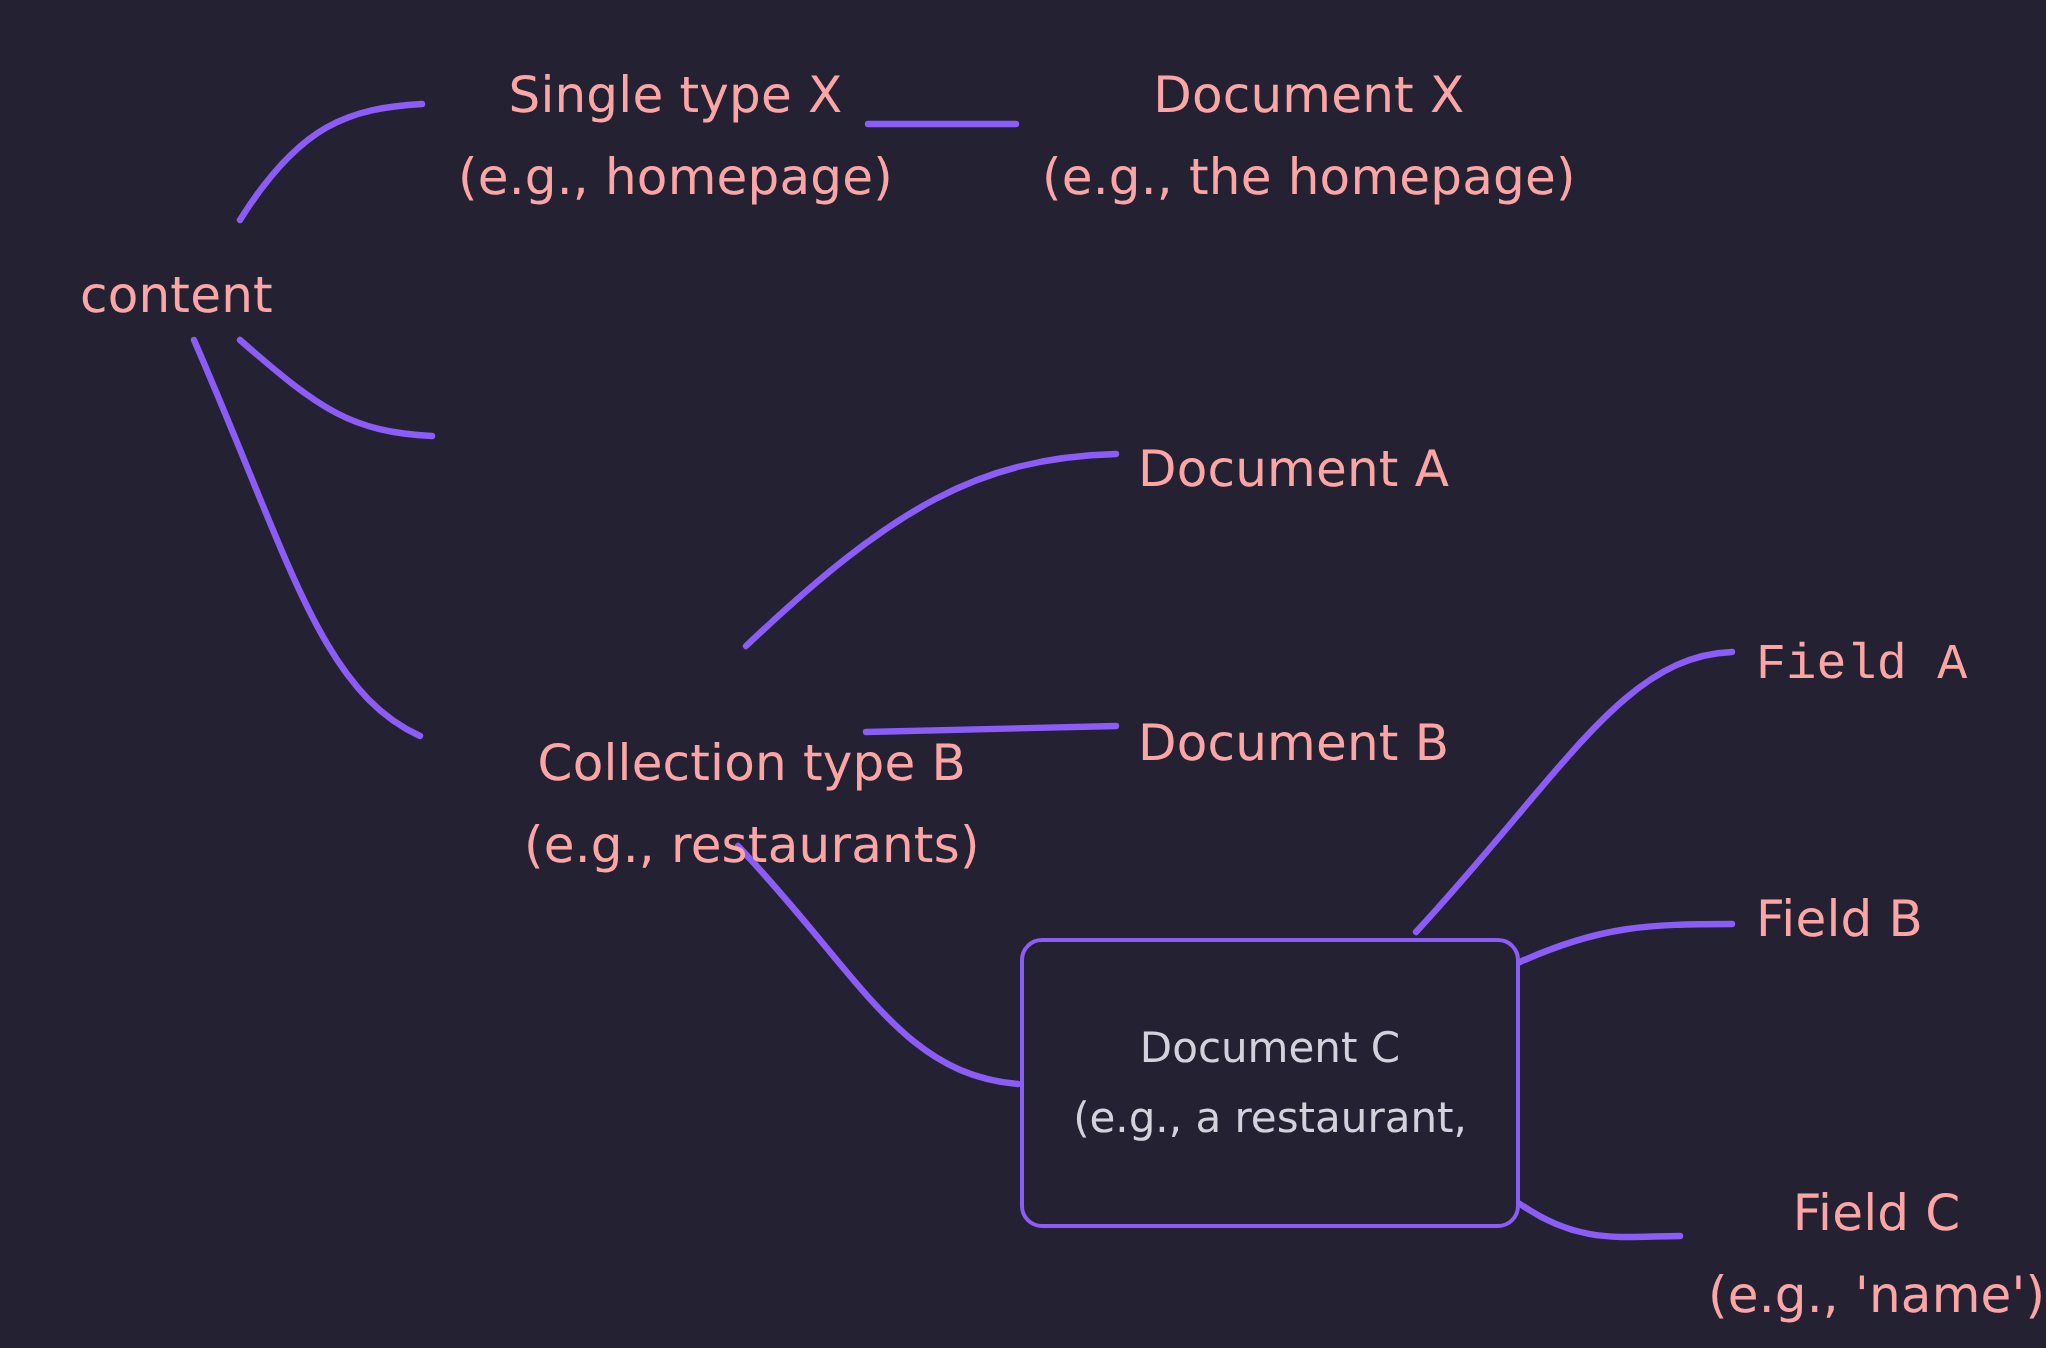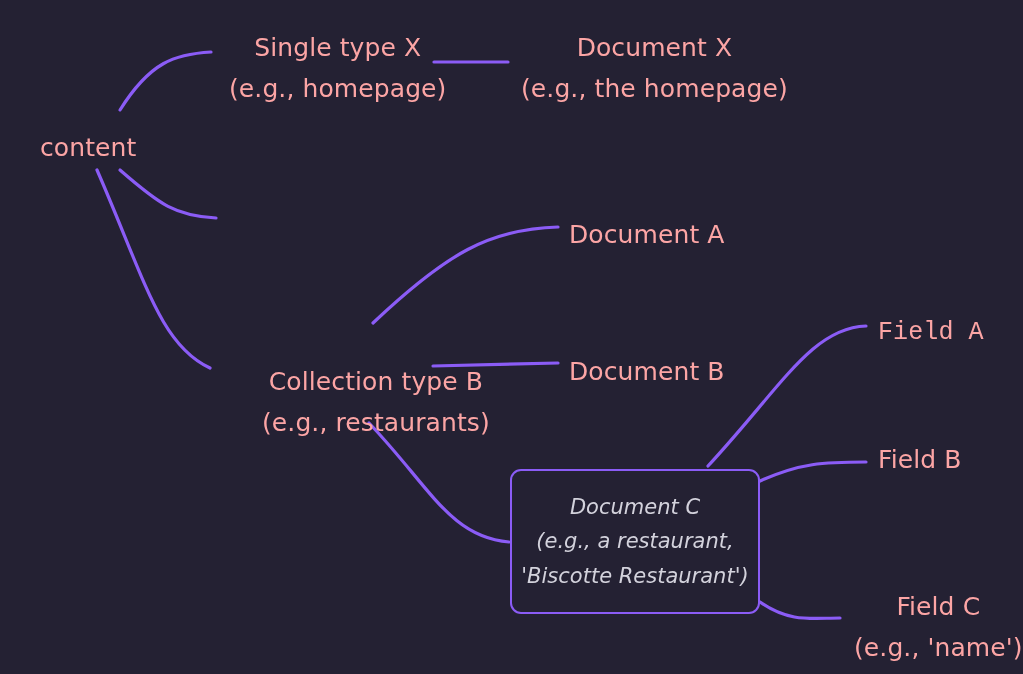--- a/index.html
+++ b/index.html
@@ -42,21 +42,20 @@
     border-radius: 11px;
     background: #242133;
     color: #d3d2dc;
     font-size: 21px;
     line-height: 1.62;
     text-align: center;
     display: flex;
     flex-direction: column;
     justify-content: center;
     white-space: nowrap;
-    font-style: italic;
   }
 </style>
 </head>
 <body>
 
 <div id="stage">
 
   <svg id="edges" viewBox="0 0 1023 674" xmlns="http://www.w3.org/2000/svg">
     <g fill="none" stroke="#8b5cf6" stroke-width="3.2" stroke-linecap="round">
       <path d="M 120,110 C 150,62 175,54 211,52"></path>
@@ -96,21 +95,20 @@
     <span class="sub">(e.g., restaurants)</span>
   </div>
 
   <div class="node" style="left:569px; top:352px;">
     <span>Document B</span>
   </div>
 
   <div class="boxnode" style="left:510px; top:469px; width:250px; height:145px;">
     <span>Document C</span>
     <span>(e.g., a restaurant,</span>
-    <span>'Biscotte Restaurant')</span>
   </div>
 
   <div class="node" style="left:878px; top:313px;font-family:Liberation Mono, monospace;">
     <span>Field A</span>
   </div>
 
   <div class="node" style="left:878px; top:440px;">
     <span>Field B</span>
   </div>
 

